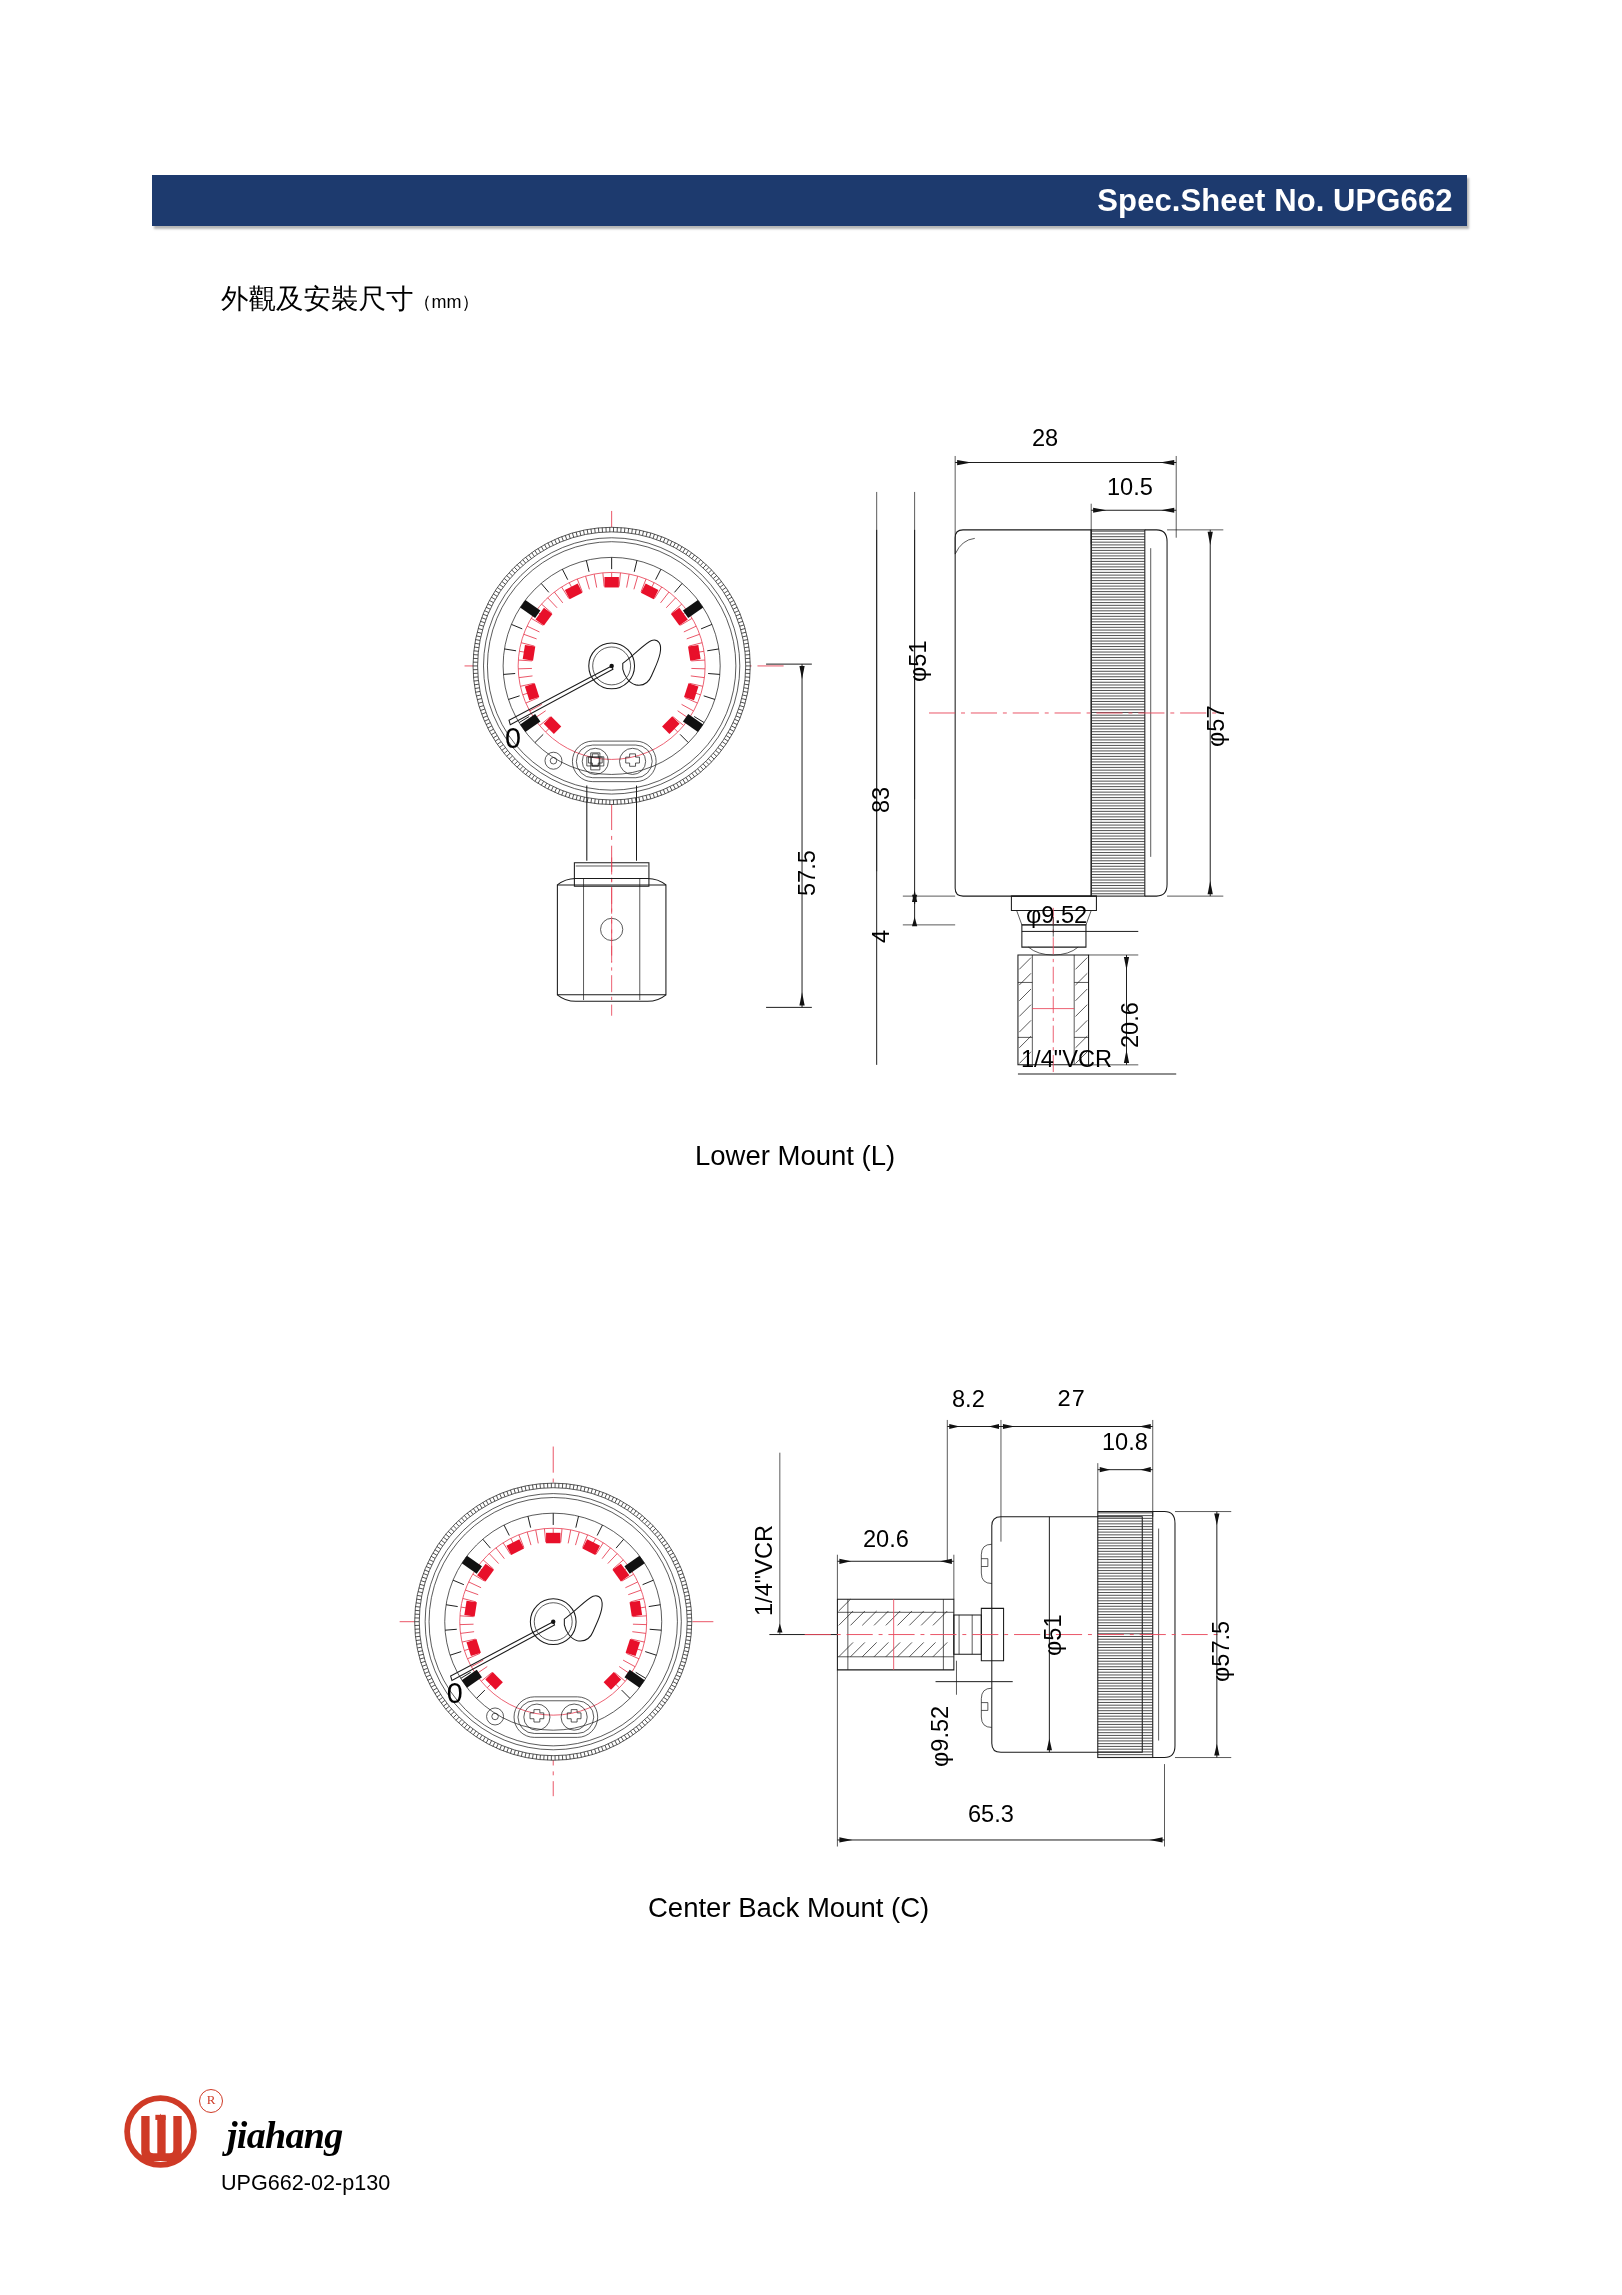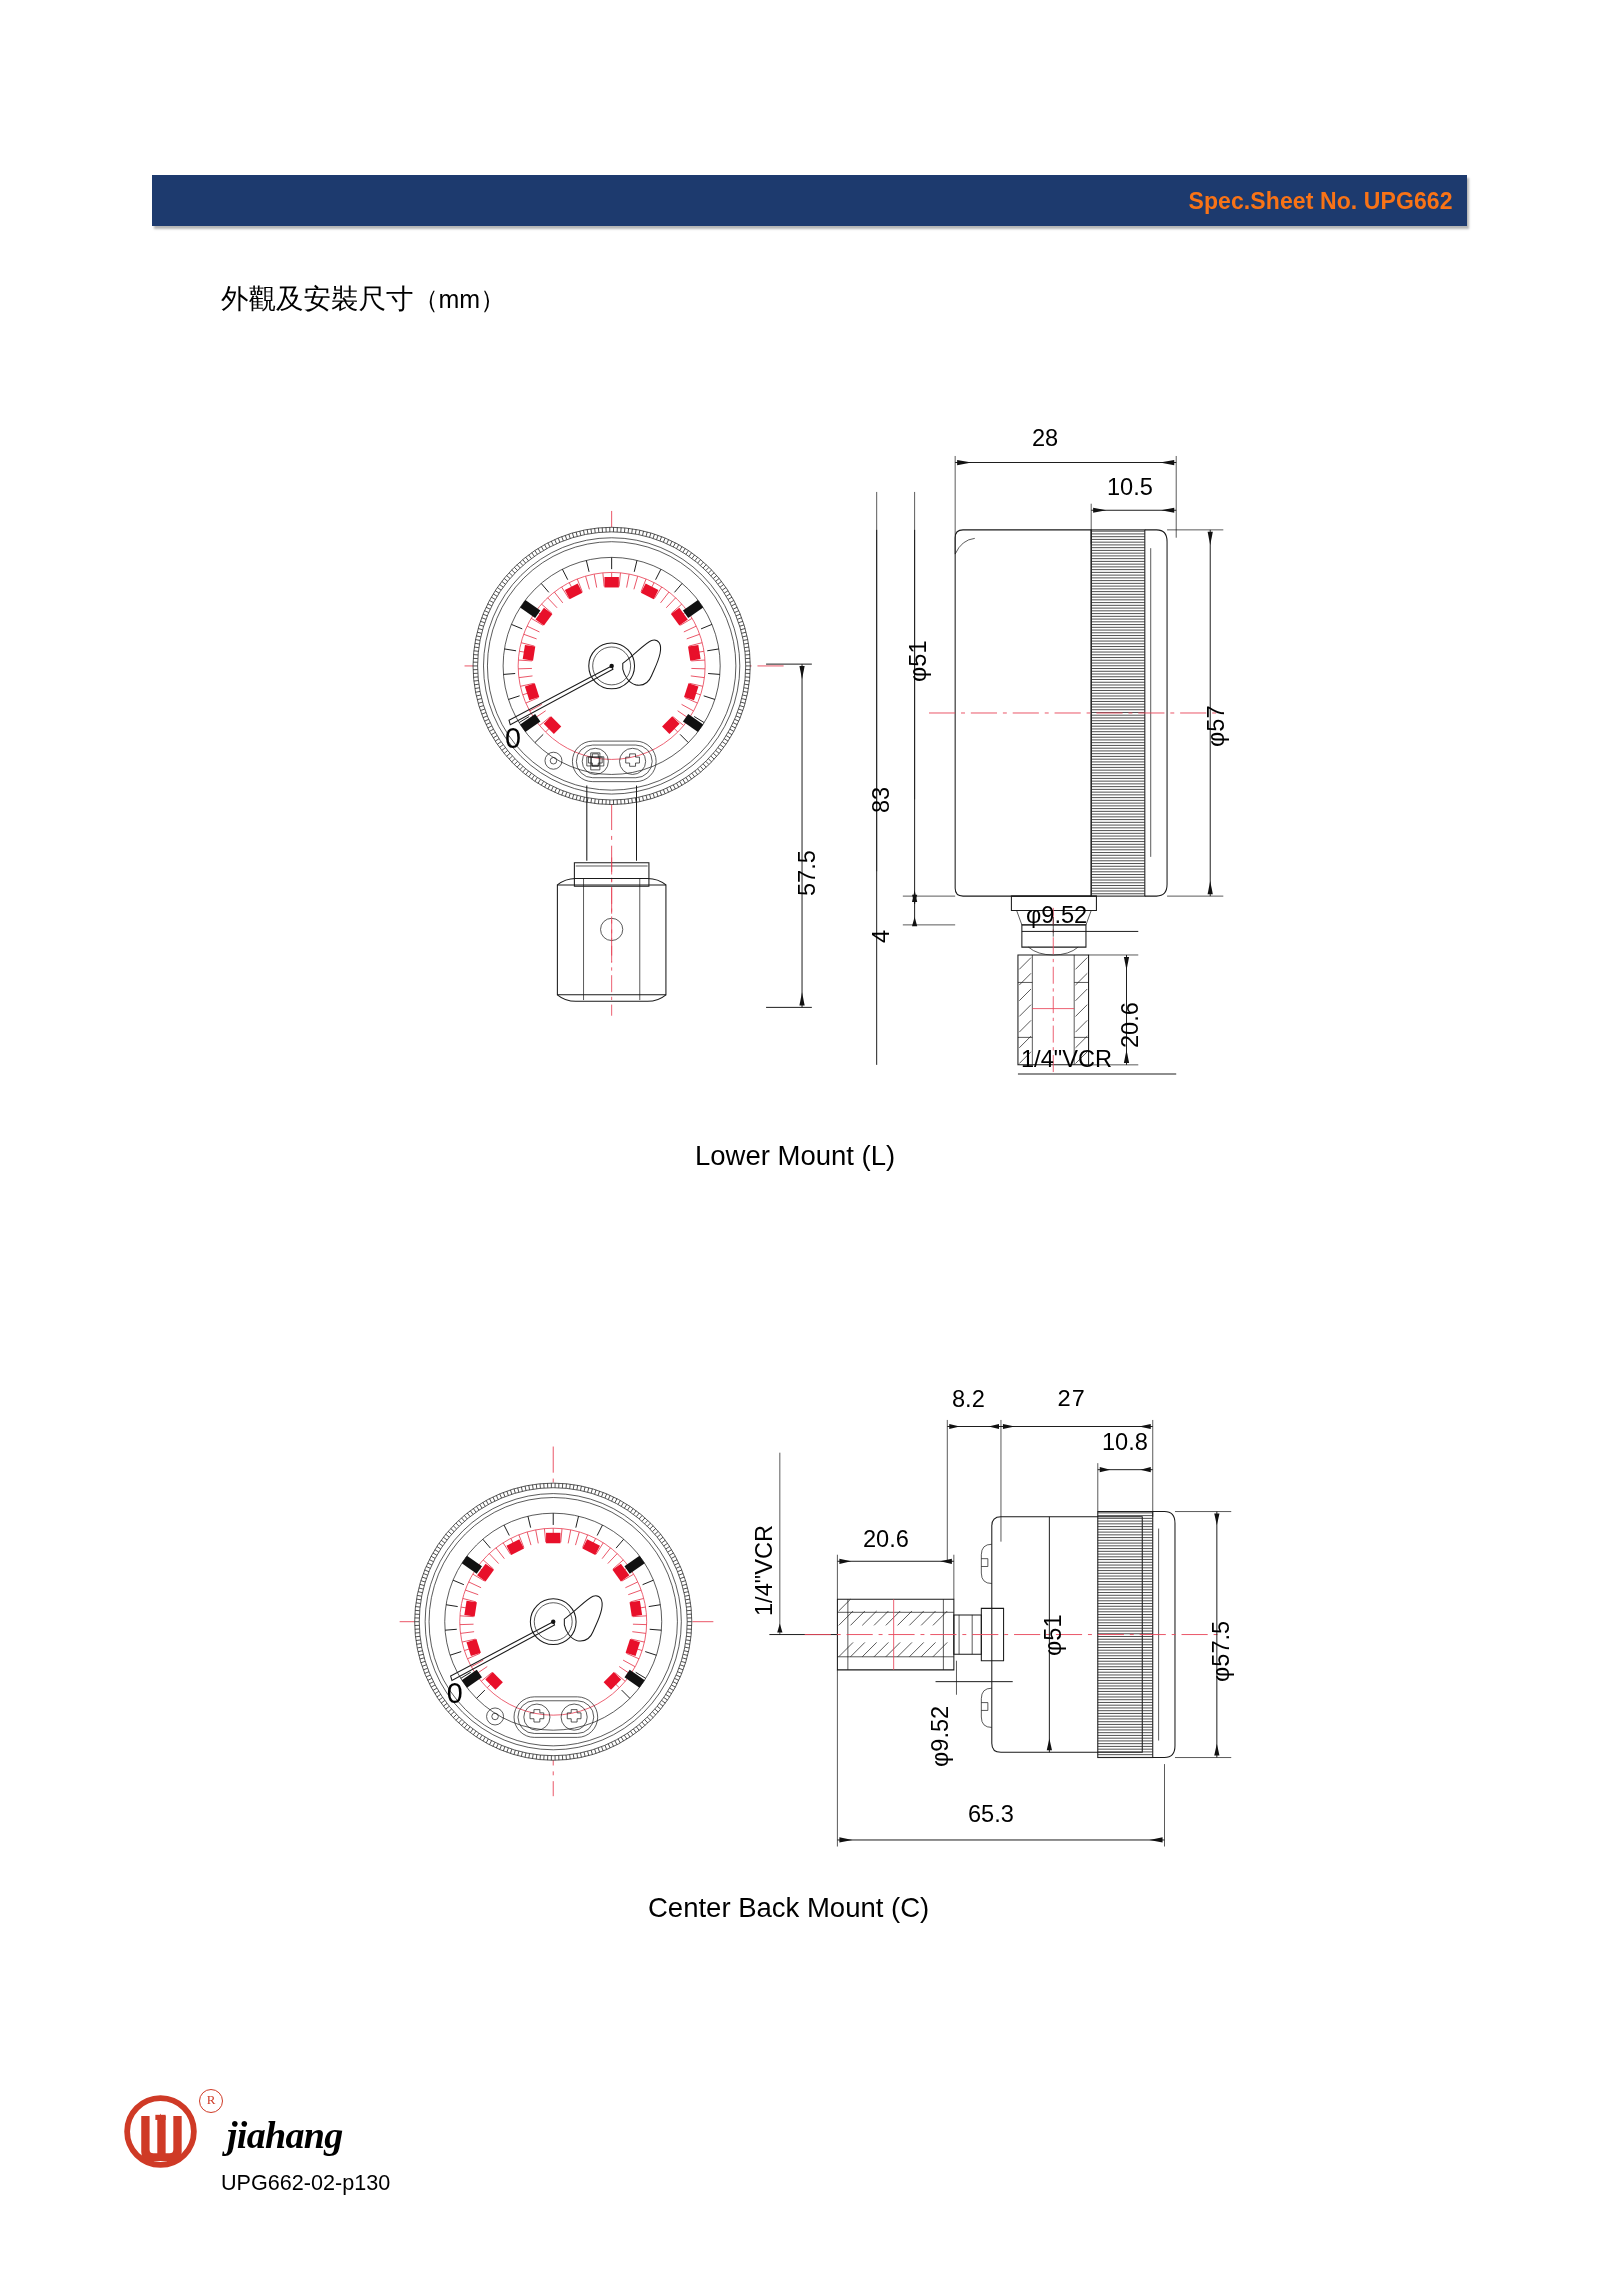--- a/index.html
+++ b/index.html
@@ -9,27 +9,27 @@
   }
   .page{position:absolute;inset:0;background:#fff;}
 
   
   .header-bar{
     position:absolute;left:152px;top:175px;width:1315px;height:51px;
     background:#1d3a6e;box-shadow:2px 2.6px 2px rgba(120,120,120,.55);
   }
   .header-text{
     position:absolute;right:14.4px;top:50%;transform:translateY(-50%);
-    color:#f97316;font-size:23px;font-weight:bold;letter-spacing:0.1px;
+    color:#ffffff;font-size:31px;font-weight:bold;letter-spacing:0.1px;
     white-space:nowrap;
   }
 
   
   .title-cn{position:absolute;left:221px;top:281px;font-size:27.5px;white-space:nowrap;}
-  .title-cn .unit{font-size:25px;}
+  .title-cn .unit{font-size:18px;}
   .title-en{position:absolute;left:221px;top:327px;font-size:26px;white-space:nowrap;}
 
   
   .caption{position:absolute;font-size:27.5px;white-space:nowrap;}
   .cap1{left:695px;top:1140px;}
   .cap2{left:648px;top:1892px;text-align:right;}
 
   
   .footer{position:absolute;left:122px;top:2089px;width:366px;height:131px;}
   .logo-mark{position:absolute;left:0;top:3.9px;width:77px;height:77px;}

